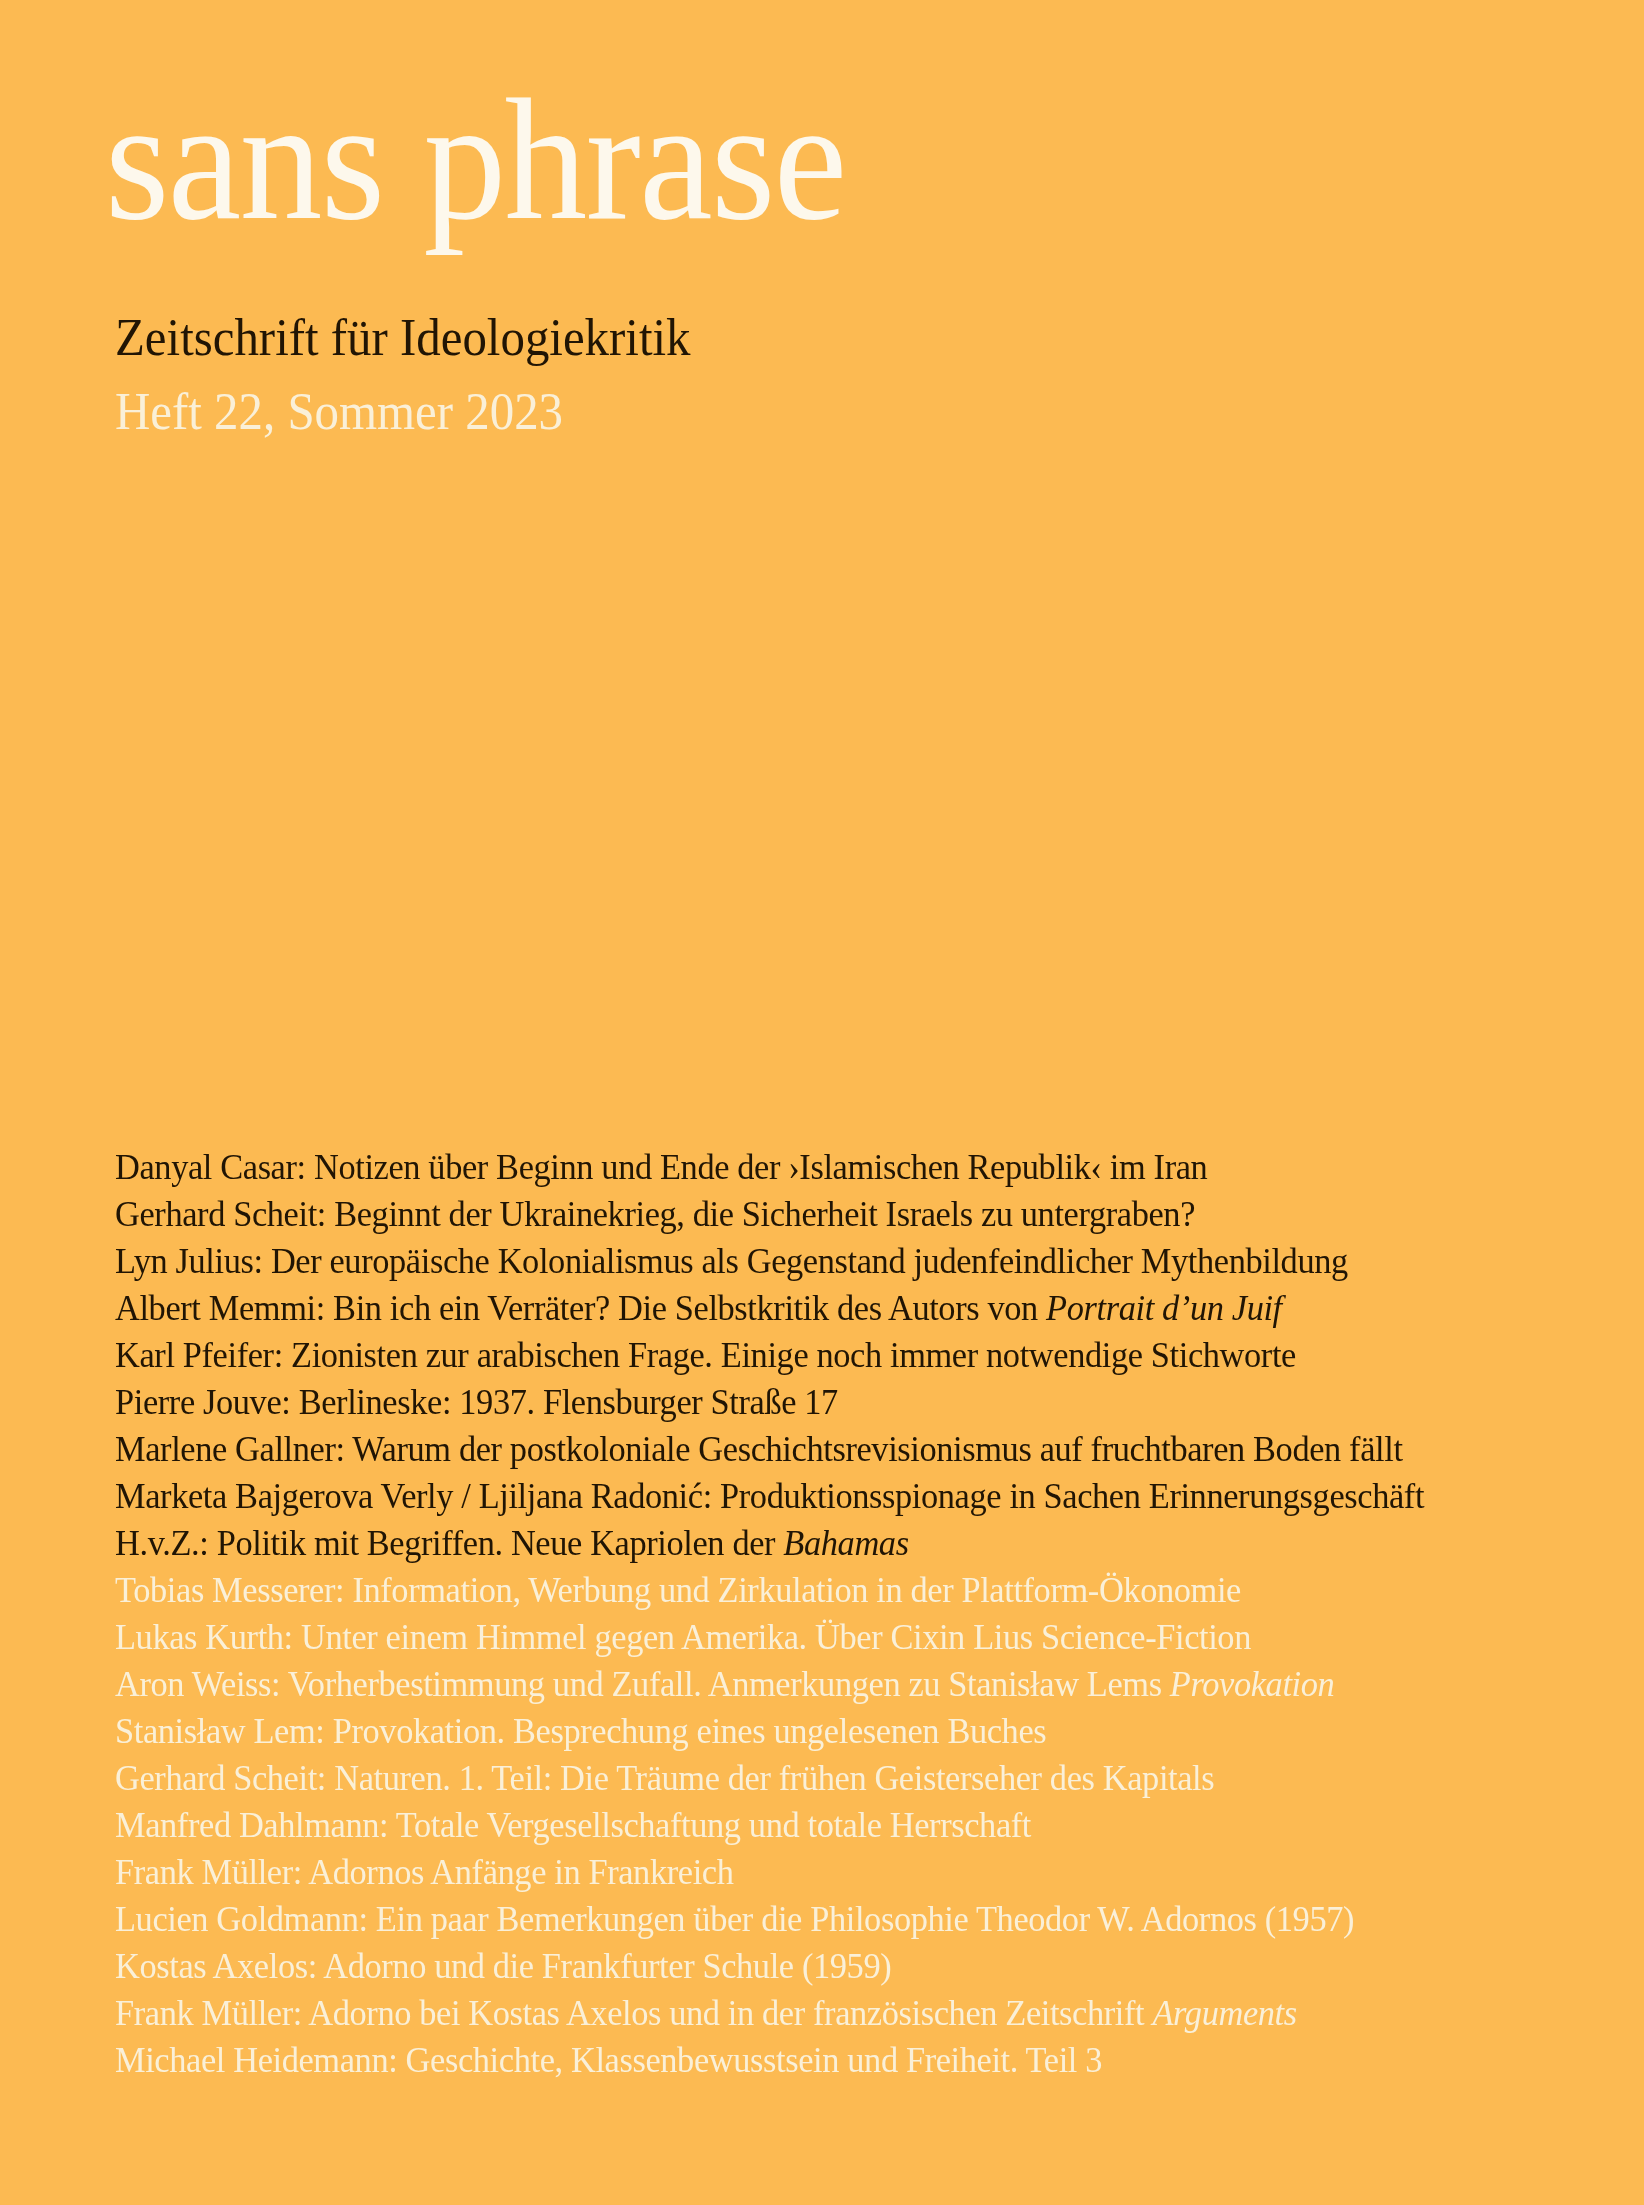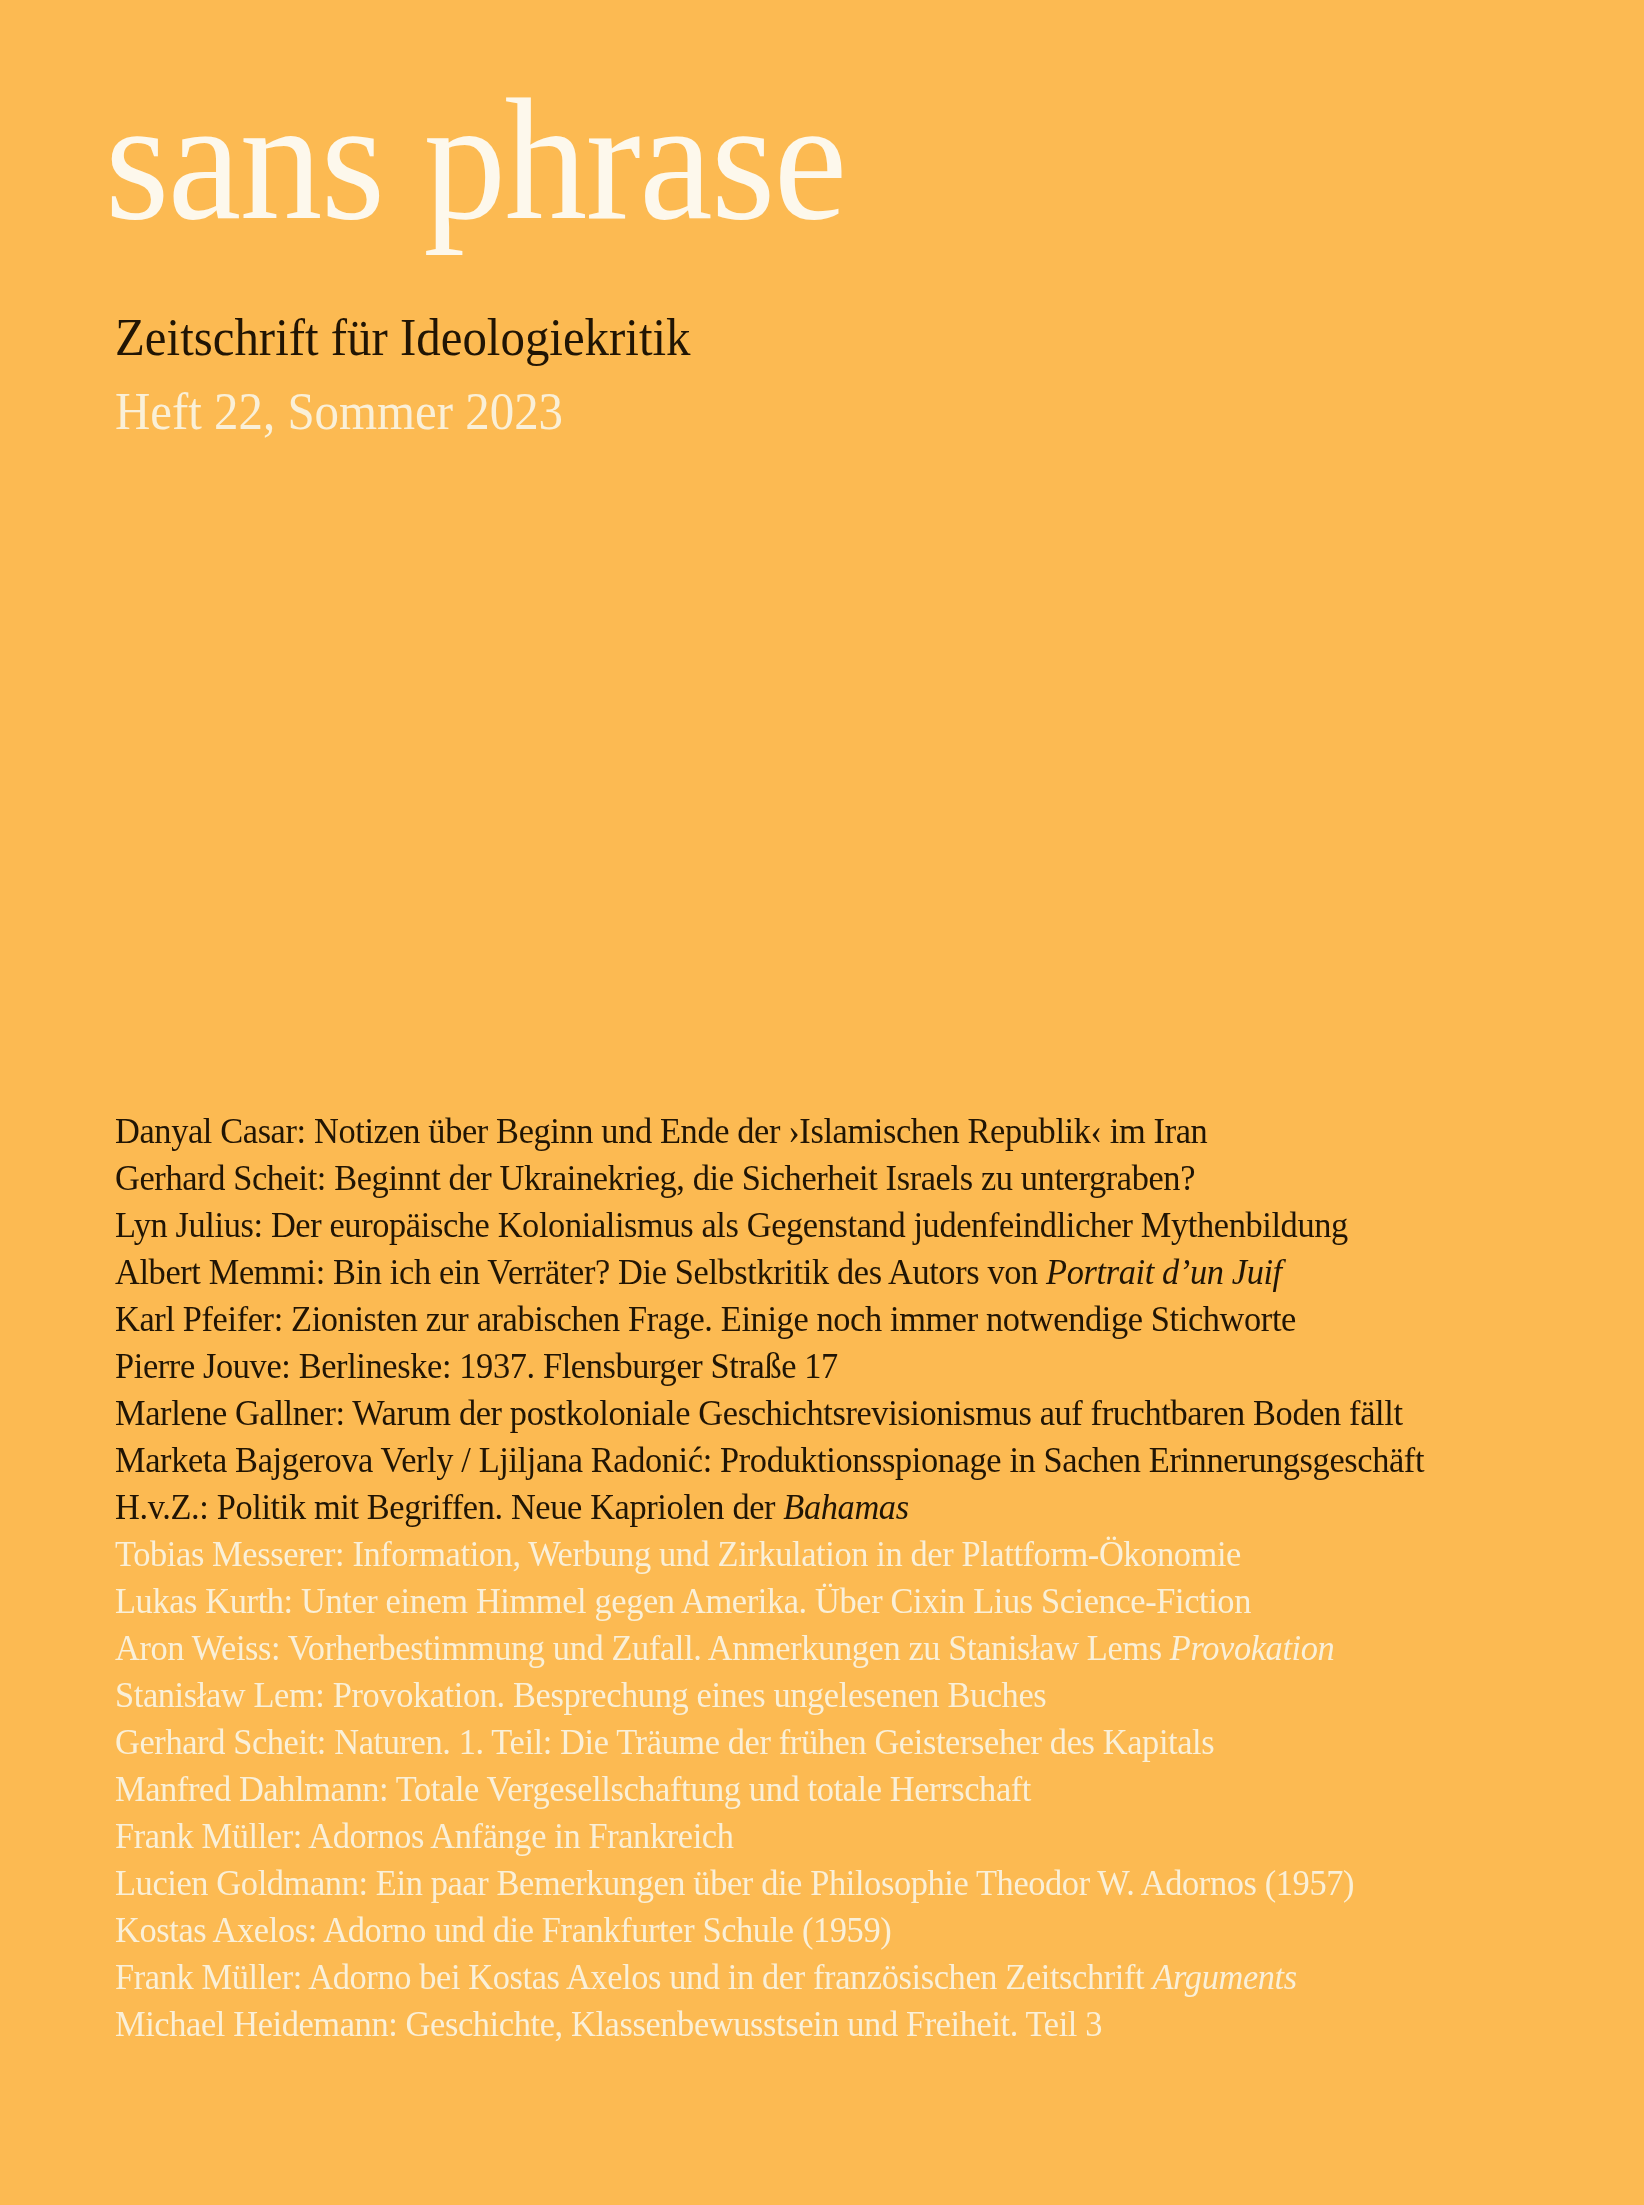--- a/index.html
+++ b/index.html
@@ -50,21 +50,21 @@
     font-size: 52px;
     line-height: 1;
     color: var(--cream-text, #faf0d8);
     transform: scaleX(0.94);
     transform-origin: left top;
     white-space: nowrap;
   }
   .toc {
     position: absolute;
     left: 115px;
-    top: 1108px;
+    top: 1144px;
     width: 1523px;
   }
   .toc-line {
     font-size: 36px;
     line-height: 47px;
     white-space: nowrap;
     transform: scaleX(0.955);
     transform-origin: left top;
     letter-spacing: -0.4px;
   }

